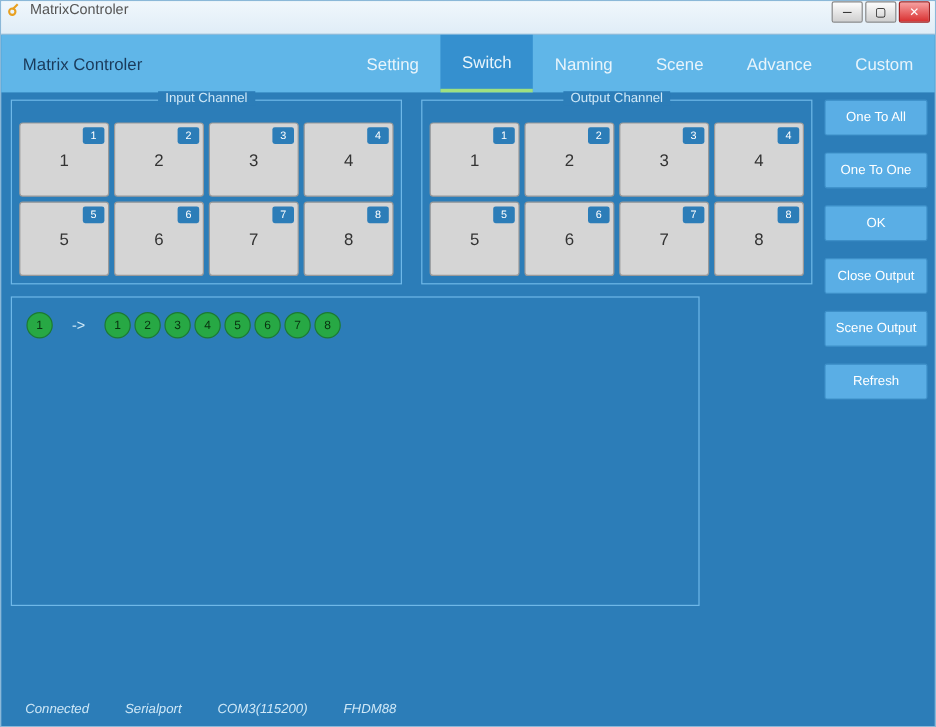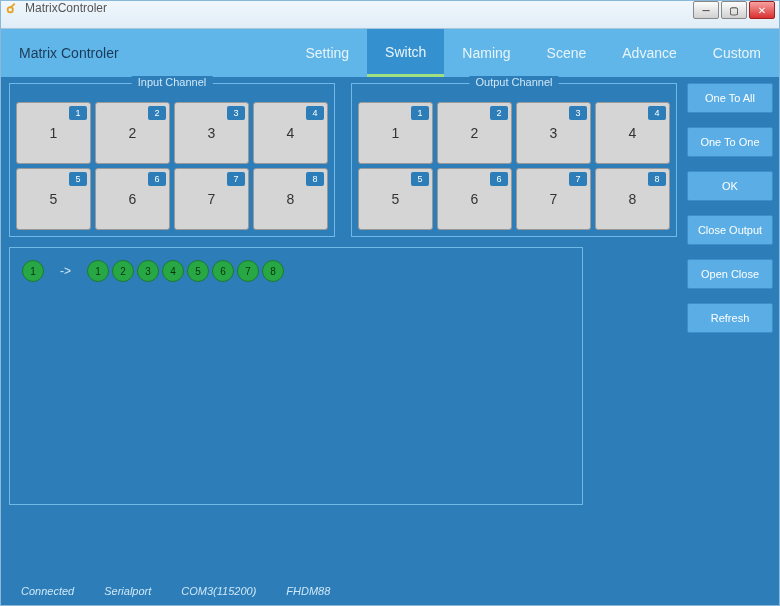--- a/index.html
+++ b/index.html
@@ -187,21 +187,21 @@
               </div>
           </div>
         </div>
       </div>
 
       <div class="side-buttons">
         <div class="side-btn">One To All</div>
         <div class="side-btn">One To One</div>
         <div class="side-btn">OK</div>
         <div class="side-btn">Close Output</div>
-        <div class="side-btn">Open Close</div>
+        <div class="side-btn">Scene Output</div>
         <div class="side-btn">Refresh</div>
       </div>
     </div>
 
     <div class="statusbar">
       <span>Connected</span>
       <span>Serialport</span>
       <span>COM3(115200)</span>
       <span>FHDM88</span>
     </div>

